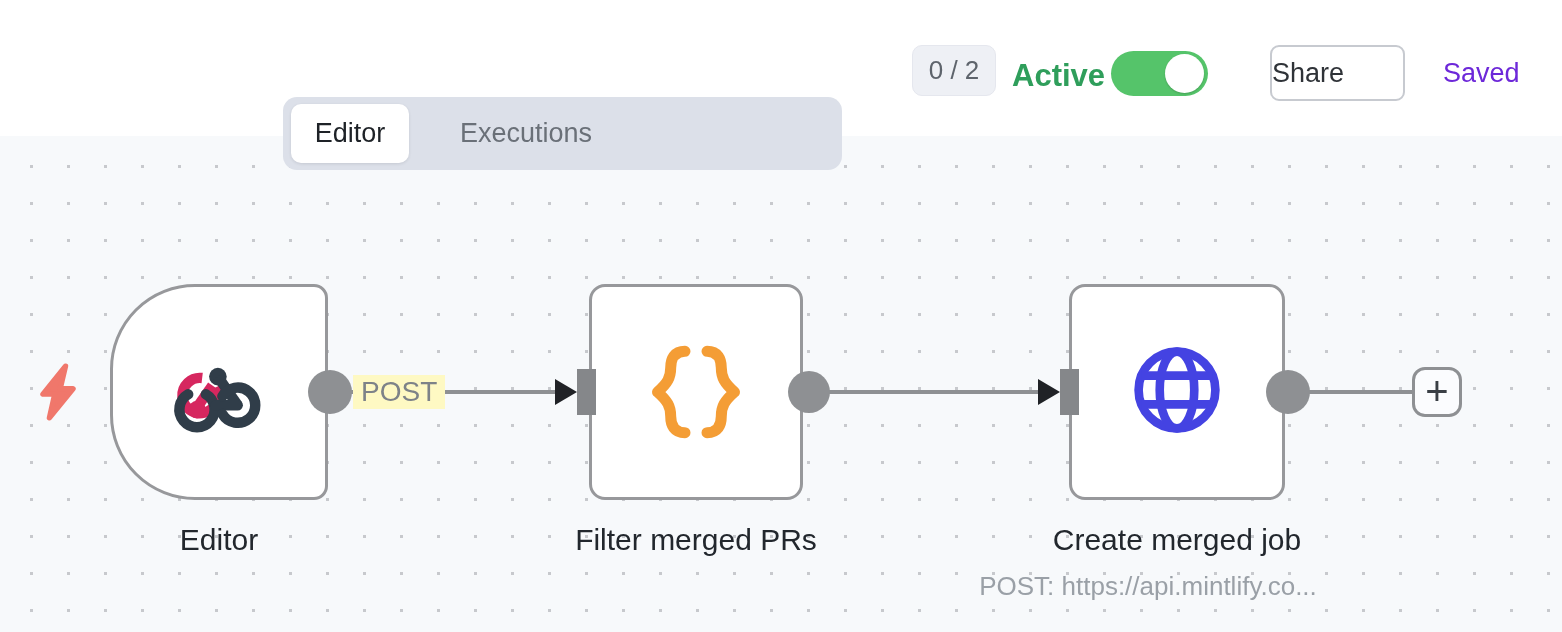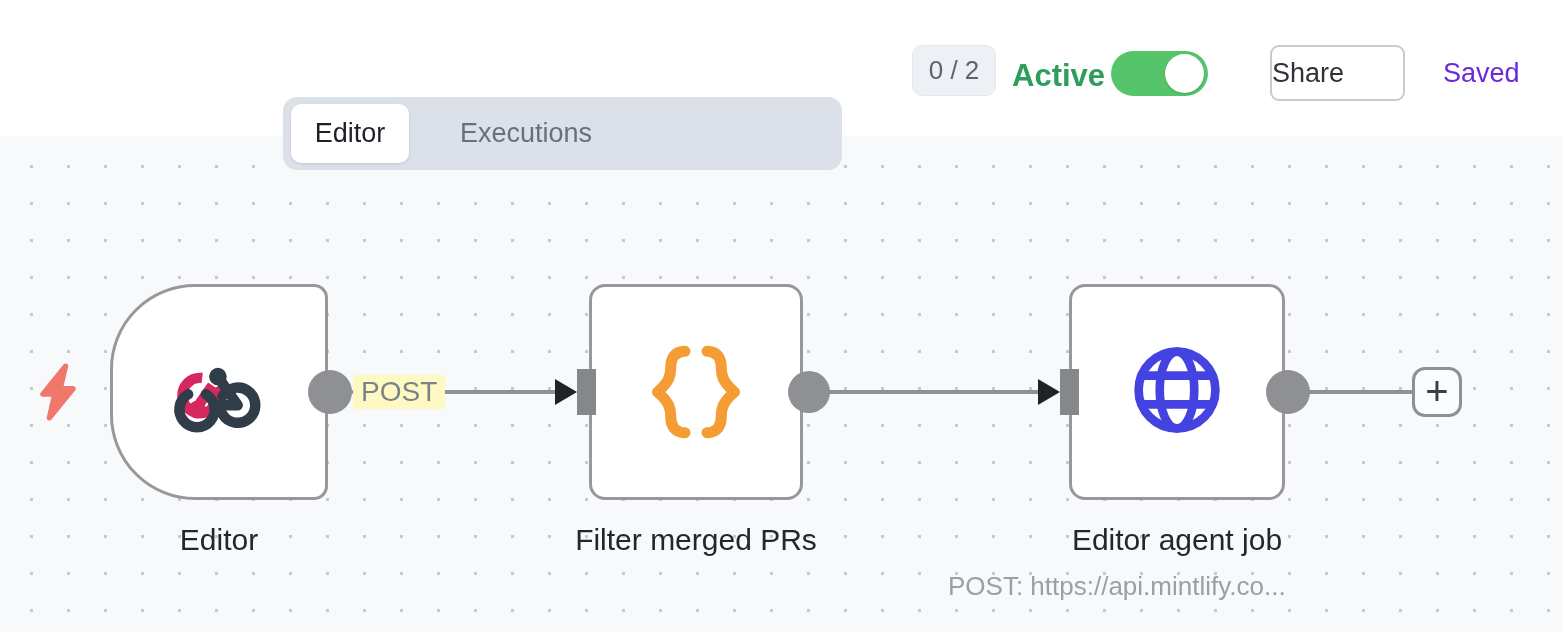--- a/index.html
+++ b/index.html
@@ -103,21 +103,21 @@
     position:absolute; z-index:4; padding:0 8px; height:34px;
     background:#fef9c3; color:#7d8288; font-size:28px; line-height:34px;
   }
 
   
   .node-title{
     position:absolute; width:300px; text-align:center; z-index:3;
     color:#22272d; font-size:30px; font-weight:500;
   }
   .node-subtitle{
-    position:absolute; width:400px; text-align:left; z-index:3;
+    position:absolute; width:400px; text-align:center; z-index:3;
     color:#9aa0a7; font-size:26px;
   }
 
   
   .add-node-btn{
     position:absolute; left:1412px; top:367px; width:50px; height:50px;
     background:#fbfcfe; border:3px solid #8e9093; border-radius:13px;
     z-index:4; text-align:center;
   }
   .add-node-btn .plus{
@@ -185,14 +185,14 @@
   <line x1="13" y1="65" x2="87" y2="65" stroke="#4443e2" stroke-width="9"></line>
 </svg>
 <div class="out-dot" style="left:1266px; top:370px; width:44px; height:44px;"></div>
 <div class="conn-line" style="left:1308px; top:390px; width:107px;"></div>
 <div class="add-node-btn">
   <span class="plus">+</span>
 </div>
 
 <div class="node-title" style="left:69px; top:523px;">Editor</div>
 <div class="node-title" style="left:546px; top:523px;">Filter merged PRs</div>
-<div class="node-title" style="left:1027px; top:523px;">Editor agent job</div>
+<div class="node-title" style="left:1027px; top:523px;">Create merged job</div>
 <div class="node-subtitle" style="left:948px; top:571px;">POST: https://api.mintlify.co...</div>
 
 </body></html>

